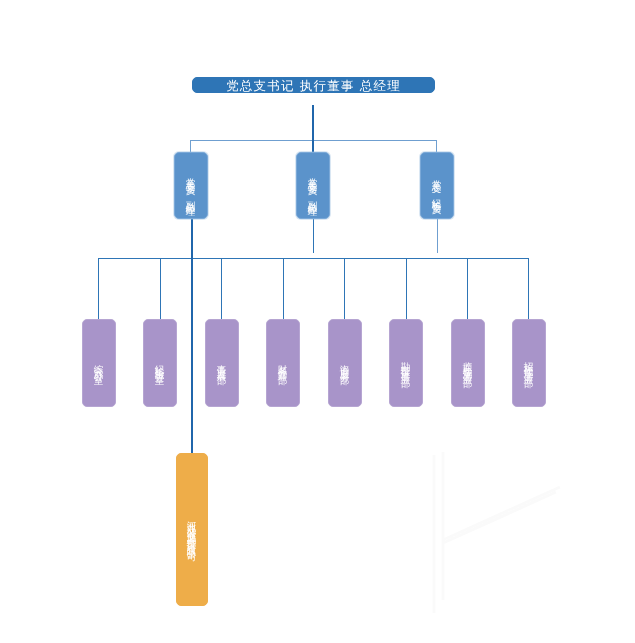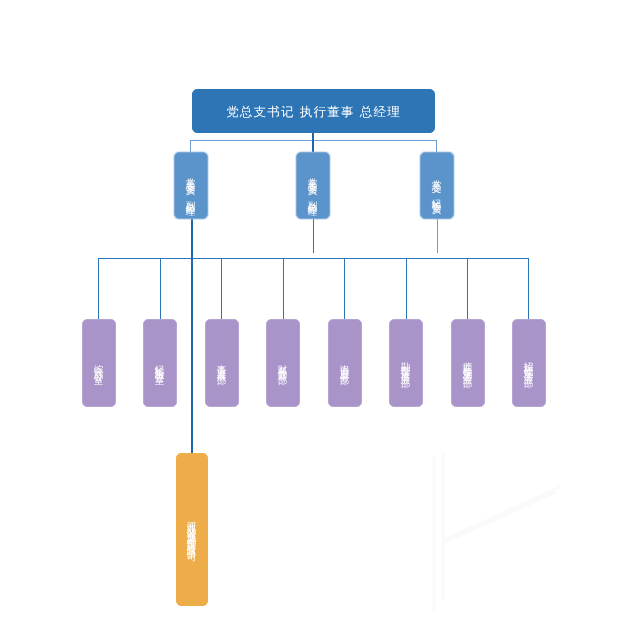--- a/index.html
+++ b/index.html
@@ -124,21 +124,21 @@
   <div class="line v" style="left:160px; top:258px; height:61px;"></div>
   <div class="line v" style="left:221px; top:258px; height:61px;"></div>
   <div class="line v" style="left:283px; top:258px; height:61px;"></div>
   <div class="line v" style="left:344px; top:258px; height:61px;"></div>
   <div class="line v" style="left:406px; top:258px; height:61px;"></div>
   <div class="line v" style="left:467px; top:258px; height:61px;"></div>
   <div class="line v" style="left:528px; top:258px; height:61px;"></div>
 
   <div class="line thick v" style="left:191px; top:258px; height:195px;"></div>
 
-  <div class="node root" style="left:192px; top:77px; width:243px; height:44px;margin-top:12px;">
+  <div class="node root" style="left:192px; top:77px; width:243px; height:16px;">
     <span>党总支书记  执行董事  总经理</span>
   </div>
 
   <div class="node lvl2" style="left:174px; top:152px; width:34px; height:67px;">
     <span class="vtext">党总支委员 副总经理</span>
   </div>
   <div class="node lvl2" style="left:296px; top:152px; width:34px; height:67px;">
     <span class="vtext">党总支委员 副总经理</span>
   </div>
   <div class="node lvl2" style="left:420px; top:152px; width:34px; height:67px;">

